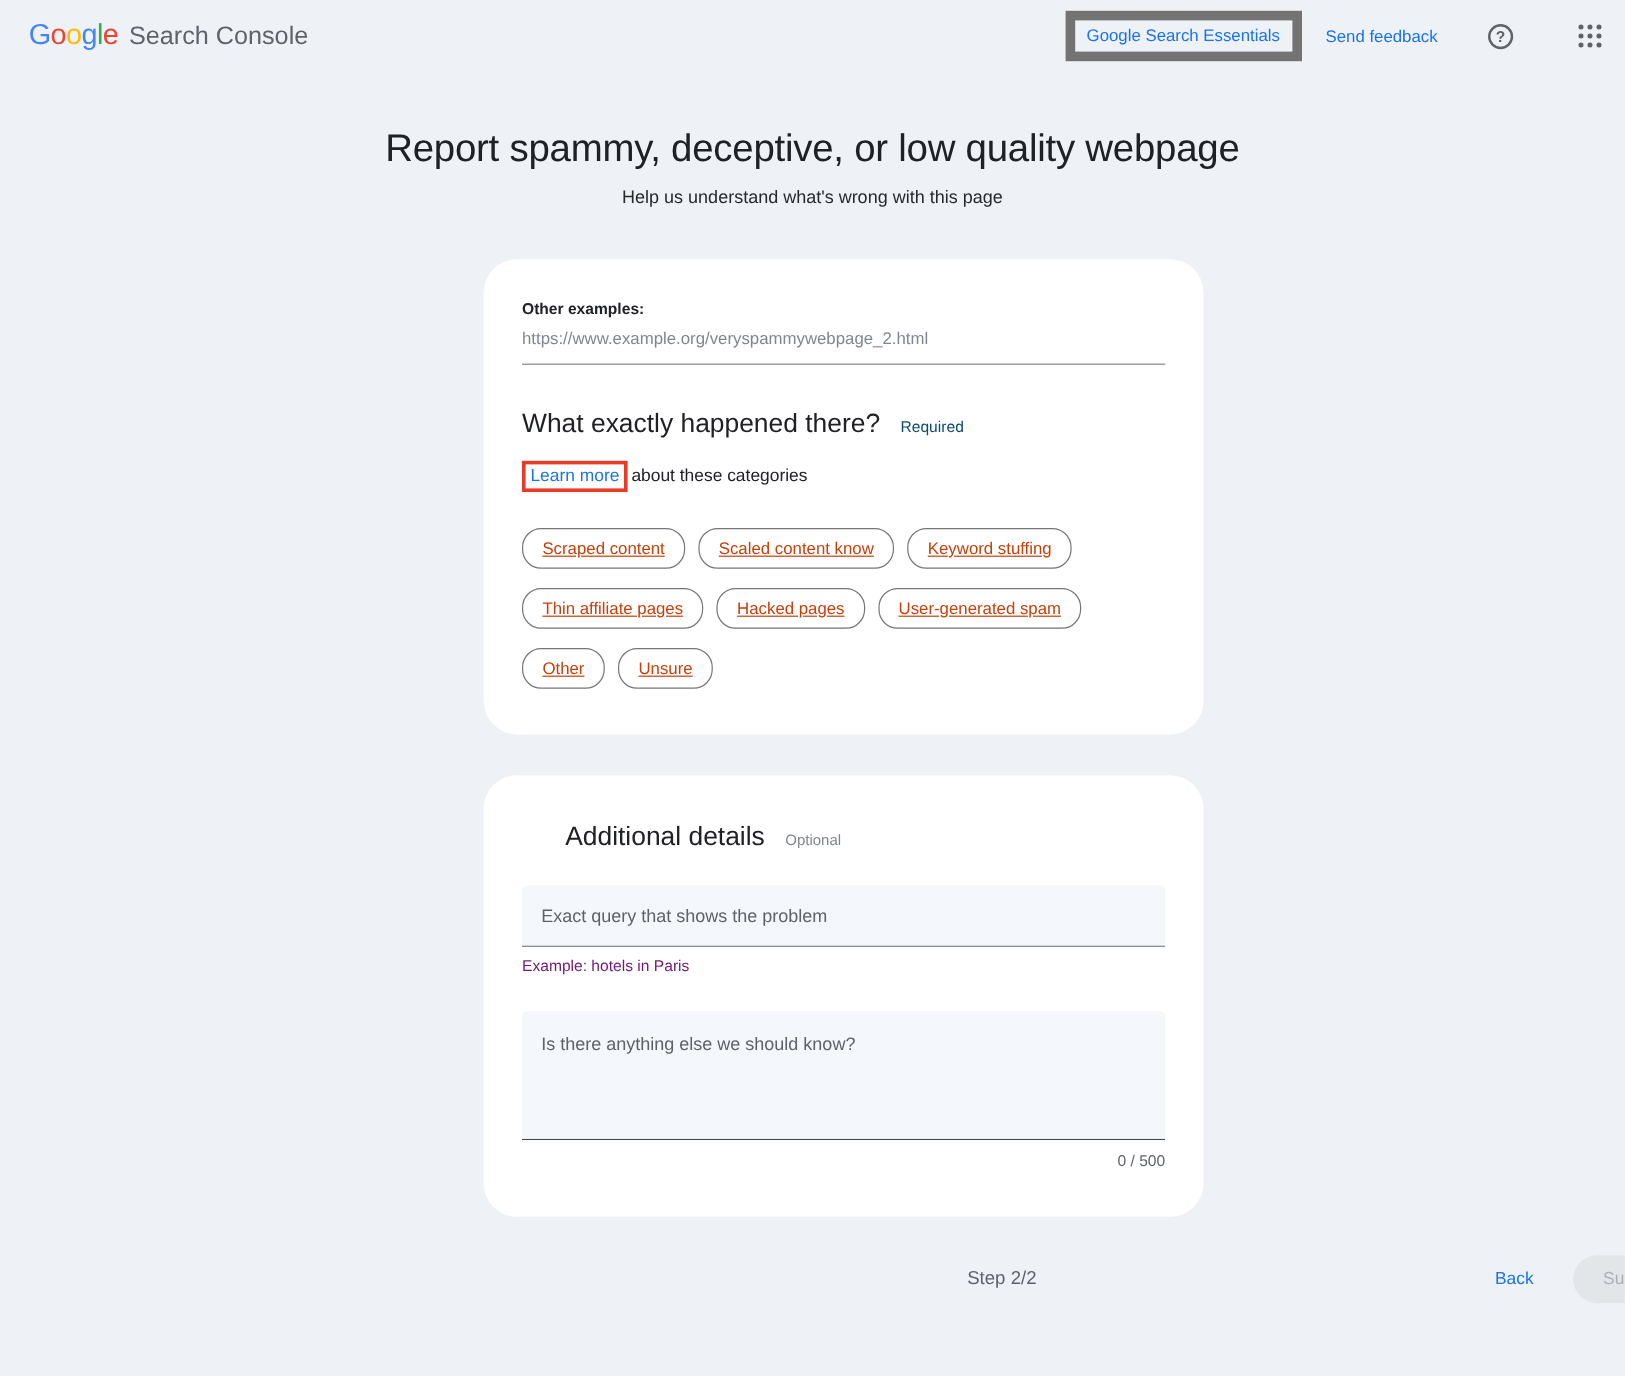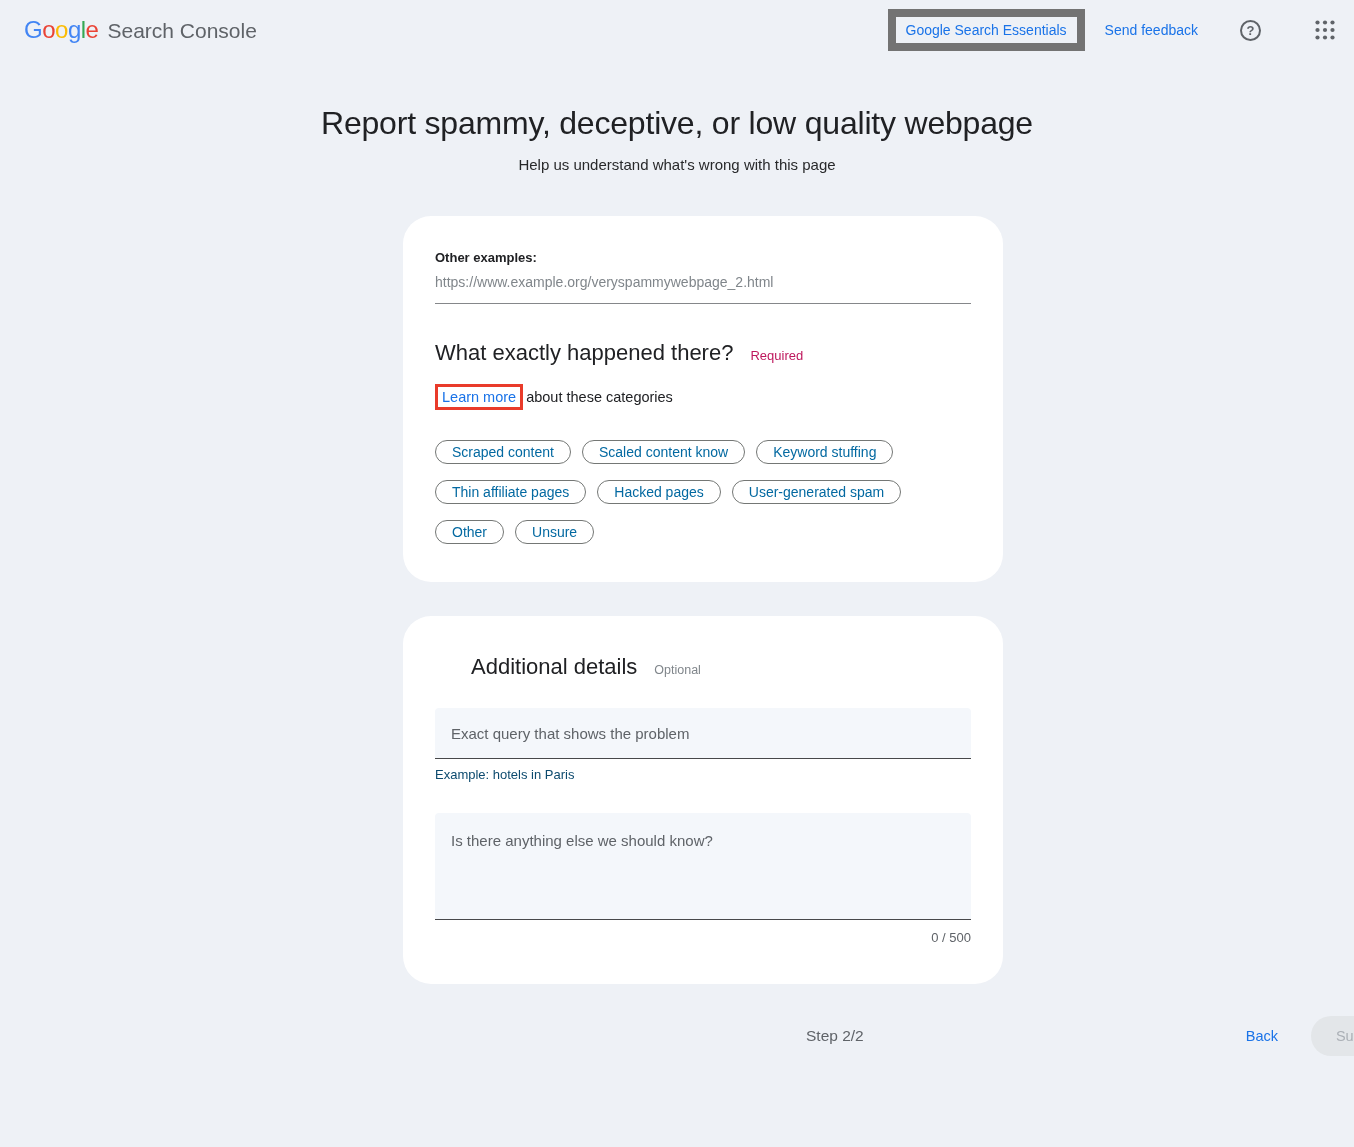--- a/index.html
+++ b/index.html
@@ -82,43 +82,44 @@
     color: #202124;
     margin-top: 6px;
     padding: 3px 0 13px 0;
     outline: none;
   }
   .line-input::placeholder { color: #80868b; }
   .field + .field { margin-top: 13px; }
 
   .question-head { margin-top: 36px; display: flex; align-items: baseline; }
   .question-head h2 { font-size: 22px; font-weight: 400; color: #202124; }
-  .required-label { font-size: 13px; color: #be185d; margin-left: 17px; }
+  .required-label { font-size: 13px; color: #0c4a6e; margin-left: 17px; }
 
   .learn-more-line { margin-top: 18px; font-size: 14.5px; color: #202124; display: flex; align-items: center; }
   .annotation-box-small {
     border: 3px solid #e93b2a;
     padding: 2px 4px;
     display: inline-block;
     margin-right: 3px;
   }
   .learn-more-link { color: #1a73e8; text-decoration: none; cursor: pointer; }
 
   .chips { margin-top: 30px; display: flex; flex-wrap: wrap; gap: 16px 11px; }
   .chip {
-    height: 24px;
+    height: 34px;
     padding: 0 16px;
     border: 1px solid #747775;
     border-radius: 16px;
     background: #ffffff;
     font-family: "Liberation Sans", sans-serif;
     font-size: 14px;
-    color: #0369a1;
+    color: #c2410c;
     cursor: pointer;
     white-space: nowrap;
+    text-decoration: underline;
   }
 
   
   .details-head { display: flex; align-items: baseline; margin-left: 36px; }
   .details-head h2 { font-size: 22px; font-weight: 400; color: #202124; }
   .optional-label { font-size: 12.5px; color: #80868b; margin-left: 17px; }
 
   .filled-input {
     display: block;
     width: 100%;
@@ -128,21 +129,21 @@
     border: none;
     border-bottom: 1px solid #47484a;
     border-radius: 4px 4px 0 0;
     padding: 0 16px;
     font-family: "Liberation Sans", sans-serif;
     font-size: 15px;
     color: #202124;
     outline: none;
   }
   .filled-input::placeholder, .filled-textarea::placeholder { color: #5f6368; }
-  .helper-text { margin-top: 8px; font-size: 13px; color: #0c4a6e; }
+  .helper-text { margin-top: 8px; font-size: 13px; color: #701a75; }
 
   .filled-textarea {
     display: block;
     width: 100%;
     margin-top: 31px;
     height: 107px;
     background: #f4f7fb;
     border: none;
     border-bottom: 1px solid #47484a;
     border-radius: 4px 4px 0 0;

